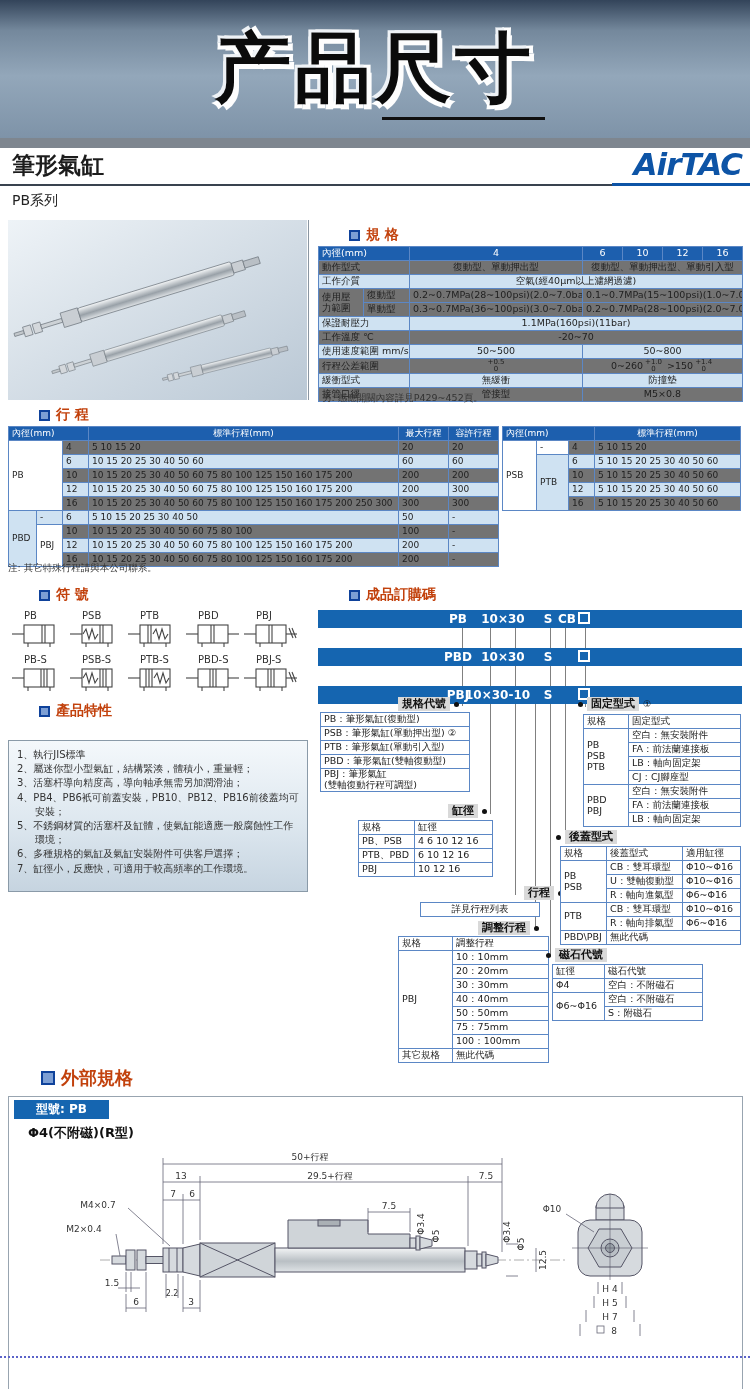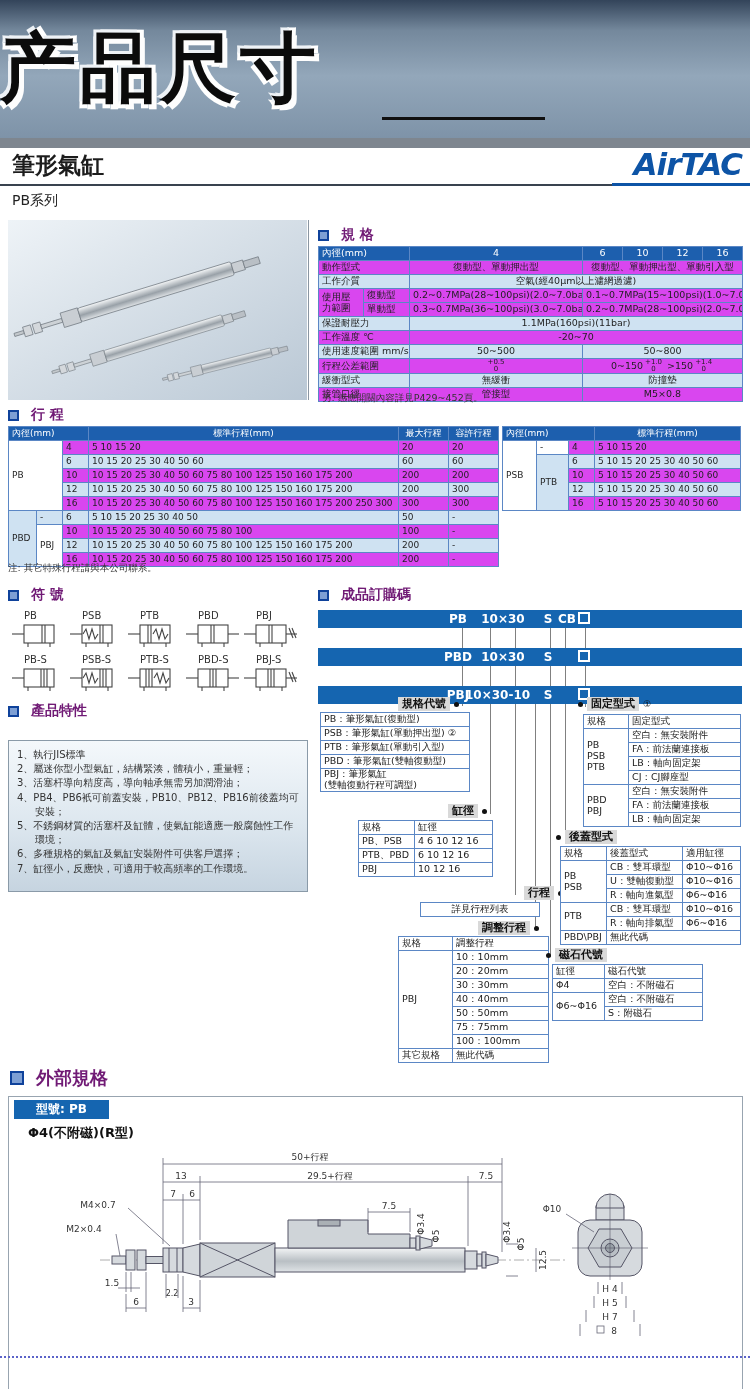--- a/index.html
+++ b/index.html
@@ -1,40 +1,40 @@
 <!DOCTYPE html>
 <html><head>
 <meta charset="utf-8">
 <style>
   html,body{margin:0;padding:0;background:#fff;}
   .page{position:relative;width:750px;height:1390px;background:#fff;overflow:hidden;
         font-family:"DejaVu Sans",sans-serif;color:#222;}
   
   .banner{position:absolute;left:0;top:0;width:750px;height:138px;
           background:linear-gradient(180deg,#33445a 0%,#74889c 22%,#93a7ba 55%,#7e93a8 100%);}
-  .banner-title{position:absolute;left:0;top:18px;width:750px;
+  .banner-title{position:absolute;left:0;top:18px;width:750px;text-align:center;
           font-size:76px;font-weight:bold;color:#0b0b0b;letter-spacing:4px;
           text-shadow:5px 5px 0 #fdfdfd,-3px -3px 0 #eef2f6,4px -3px 0 #fff,-3px 4px 0 #fff;}
   .banner-underline{position:absolute;left:382px;top:117px;width:163px;height:3px;background:#101010;}
   .banner-strip{position:absolute;left:0;top:138px;width:750px;height:10px;background:#7e868f;}
   
   .product-title{position:absolute;left:12px;top:150px;font-size:23px;font-weight:bold;color:#1c1c1c;}
   .brand{position:absolute;right:8px;top:146px;font-size:31px;font-weight:bold;font-style:italic;
          color:#0d54a6;letter-spacing:-1px;}
   .rule{position:absolute;left:0;top:184px;width:750px;height:2px;background:#39434f;}
   .rule-blue{position:absolute;left:612px;top:183px;width:138px;height:3px;background:#0d54a6;}
   .series{position:absolute;left:12px;top:192px;font-size:14px;color:#222;}
   
-  .sec{position:absolute;display:flex;align-items:center;gap:12px;font-weight:bold;font-size:14px;color:#701a75;}
+  .sec{position:absolute;display:flex;align-items:center;gap:6px;font-weight:bold;font-size:14px;color:#c2410c;margin-left:31px;}
   .sq{width:11px;height:11px;background:#0f429b;position:relative;flex:0 0 auto;}
   .sq::after{content:"";position:absolute;left:2px;top:2px;right:2px;bottom:2px;background:#7d9fd4;}
   .sec.big{font-size:18px;}
   .sec.big .sq{width:14px;height:14px;}
   
-  table.tbl{border-collapse:collapse;font-size:9.5px;color:#1f1f1f;table-layout:fixed;background:#d946ef;}
+  table.tbl{border-collapse:collapse;font-size:9.5px;color:#1f1f1f;table-layout:fixed;background:#737373;}
   table.tbl td{border:1px solid #5b87c5;padding:0 3px;height:13px;line-height:1.15;
                text-align:center;overflow:hidden;white-space:nowrap;}
   table.tbl td.l{text-align:left;}
   table.tbl td.hd{background:#1d5fae;color:#fff;}
   table.tbl tr.alt td{background:#cfe2f2;}
   table.tbl td.wg{background:#fff;}
   .preline{white-space:pre-line !important;line-height:1.2;}
   .stk{display:inline-flex;flex-direction:column;font-size:7px;line-height:1;vertical-align:middle;margin:0 2px;}
   .note{position:absolute;font-size:9.5px;color:#333;}
   
@@ -201,21 +201,21 @@
     </tr>
     <tr>
       <td class="l" colspan="2">行程公差範圍</td>
       <td>
         <span class="stk">
               <span>+0.5</span>
               <span>0</span>
             </span>
       </td>
       <td colspan="4">
-        <span>0~150</span><span class="stk">
+        <span>0~260</span><span class="stk">
               <span>+1.0</span>
               <span>0</span>
             </span>
         <span>&gt;150</span><span class="stk">
               <span>+1.4</span>
               <span>0</span>
             </span>
       </td>
     </tr>
     <tr class="alt">

